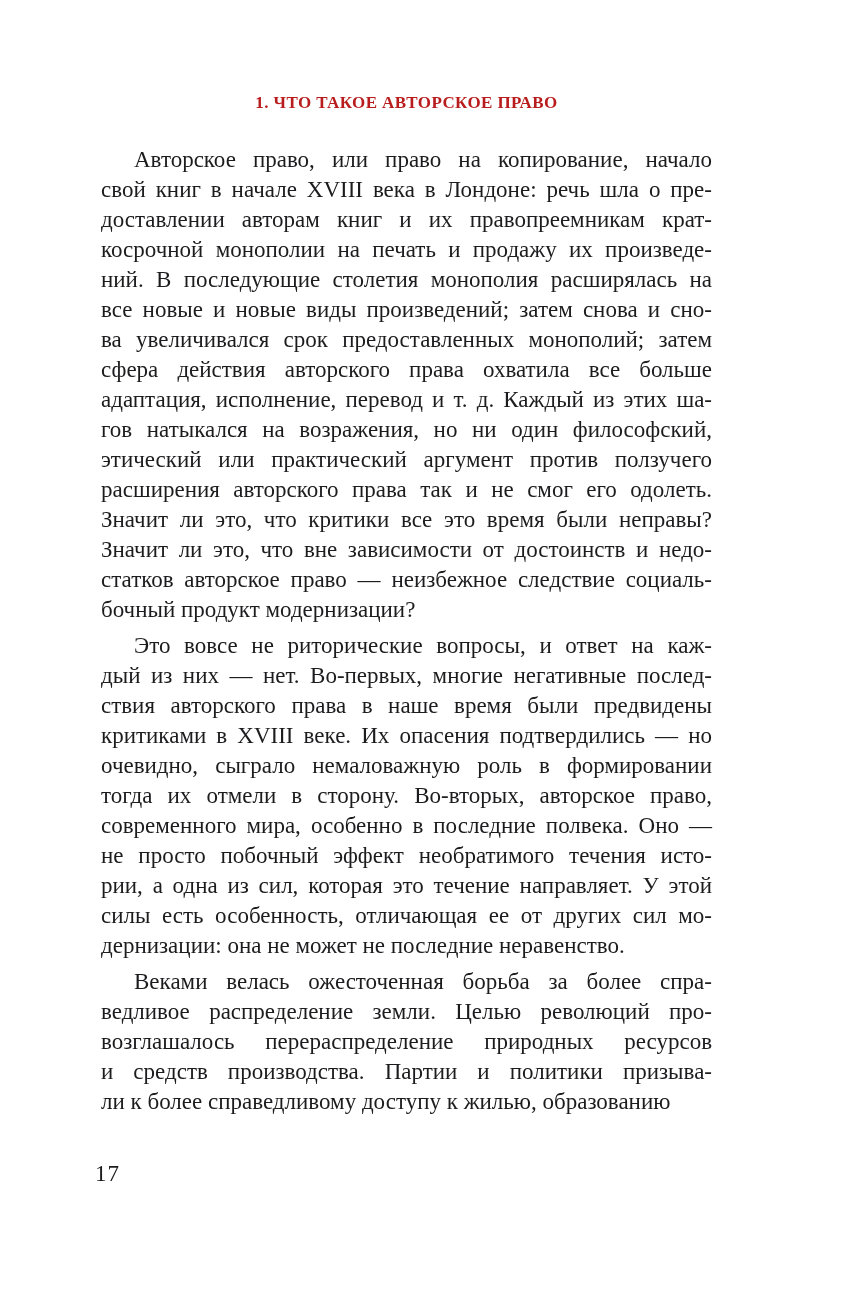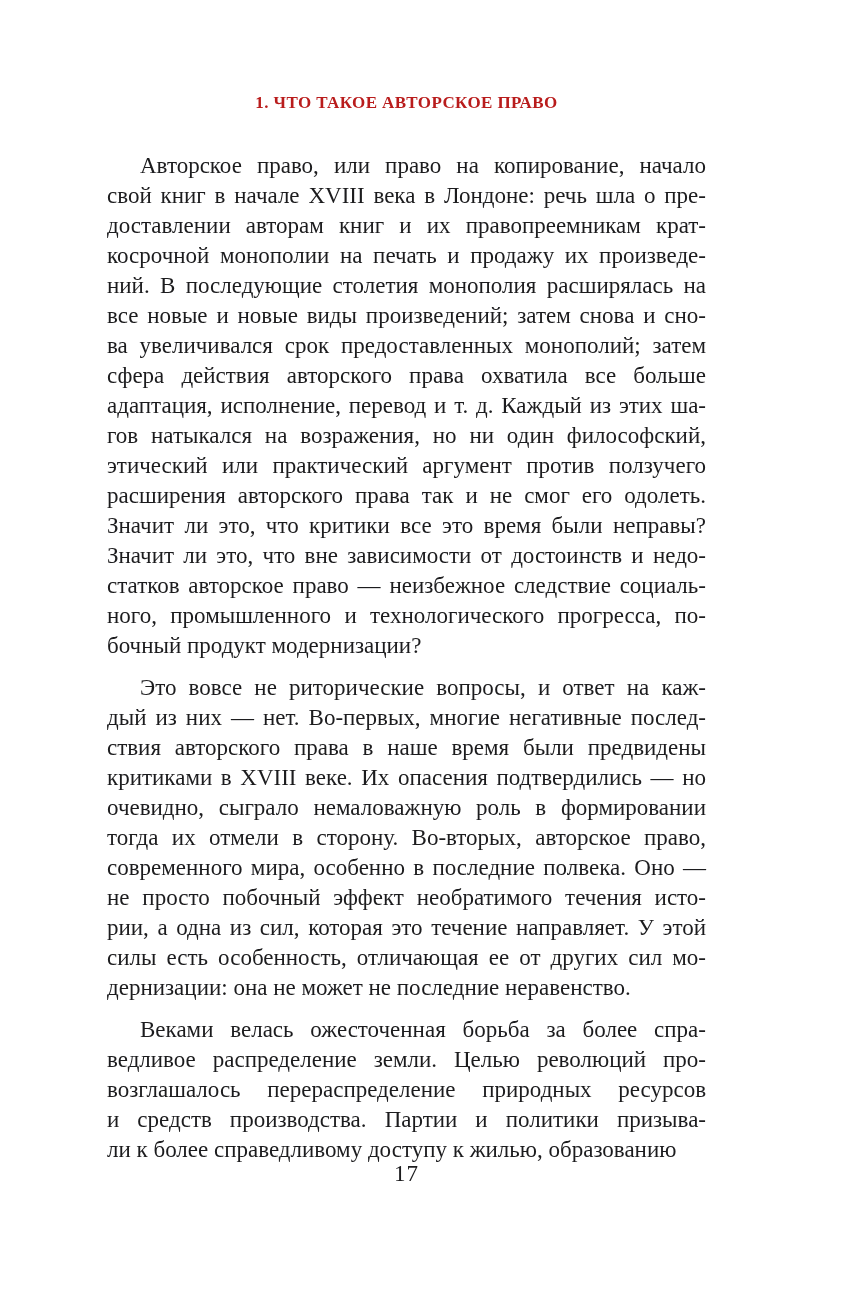--- a/index.html
+++ b/index.html
@@ -30,42 +30,42 @@
   }
   .body-text {
     position: absolute;
     left: 95px;
     top: 139px;
     width: 623px;
     font-size: 23px;
     line-height: 30px;
   }
   .paragraph {
-    margin: 12px;
+    margin: 6px;
     padding: 0;
   }
   .line {
     text-align: justify;
     text-align-last: justify;
     height: 30px;
     overflow: visible;
     white-space: normal;
   }
   .line.indent {
     text-indent: 33px;
   }
   .line.last {
     text-align-last: left;
   }
   .folio {
     position: absolute;
     left: 95px;
     width: 623px;
     top: 1161px;
-    text-align: center;
+    text-align: left;
     font-size: 23px;
     color: #1c1c1e;
     letter-spacing: 1px;
   }
 </style>
 </head>
 <body>
 
 <div class="page">
 
@@ -81,21 +81,20 @@
         <div class="line">все новые и новые виды произведений; затем снова и сно-</div>
         <div class="line">ва увеличивался срок предоставленных монополий; затем</div>
         <div class="line">сфера действия авторского права охватила все больше</div>
         <div class="line">адаптация, исполнение, перевод и т. д. Каждый из этих ша-</div>
         <div class="line">гов натыкался на возражения, но ни один философский,</div>
         <div class="line">этический или практический аргумент против ползучего</div>
         <div class="line">расширения авторского права так и не смог его одолеть.</div>
         <div class="line">Значит ли это, что критики все это время были неправы?</div>
         <div class="line">Значит ли это, что вне зависимости от достоинств и недо-</div>
         <div class="line">статков авторское право — неизбежное следствие социаль-</div>
-        <div class="line">ного, промышленного и технологического прогресса, по-</div>
         <div class="line last">бочный продукт модернизации?</div>
       </div>
       <div class="paragraph">
         <div class="line indent">Это вовсе не риторические вопросы, и ответ на каж-</div>
         <div class="line">дый из них — нет. Во-первых, многие негативные послед-</div>
         <div class="line">ствия авторского права в наше время были предвидены</div>
         <div class="line">критиками в XVIII веке. Их опасения подтвердились — но</div>
         <div class="line">очевидно, сыграло немаловажную роль в формировании</div>
         <div class="line">тогда их отмели в сторону. Во-вторых, авторское право,</div>
         <div class="line">современного мира, особенно в последние полвека. Оно —</div>

